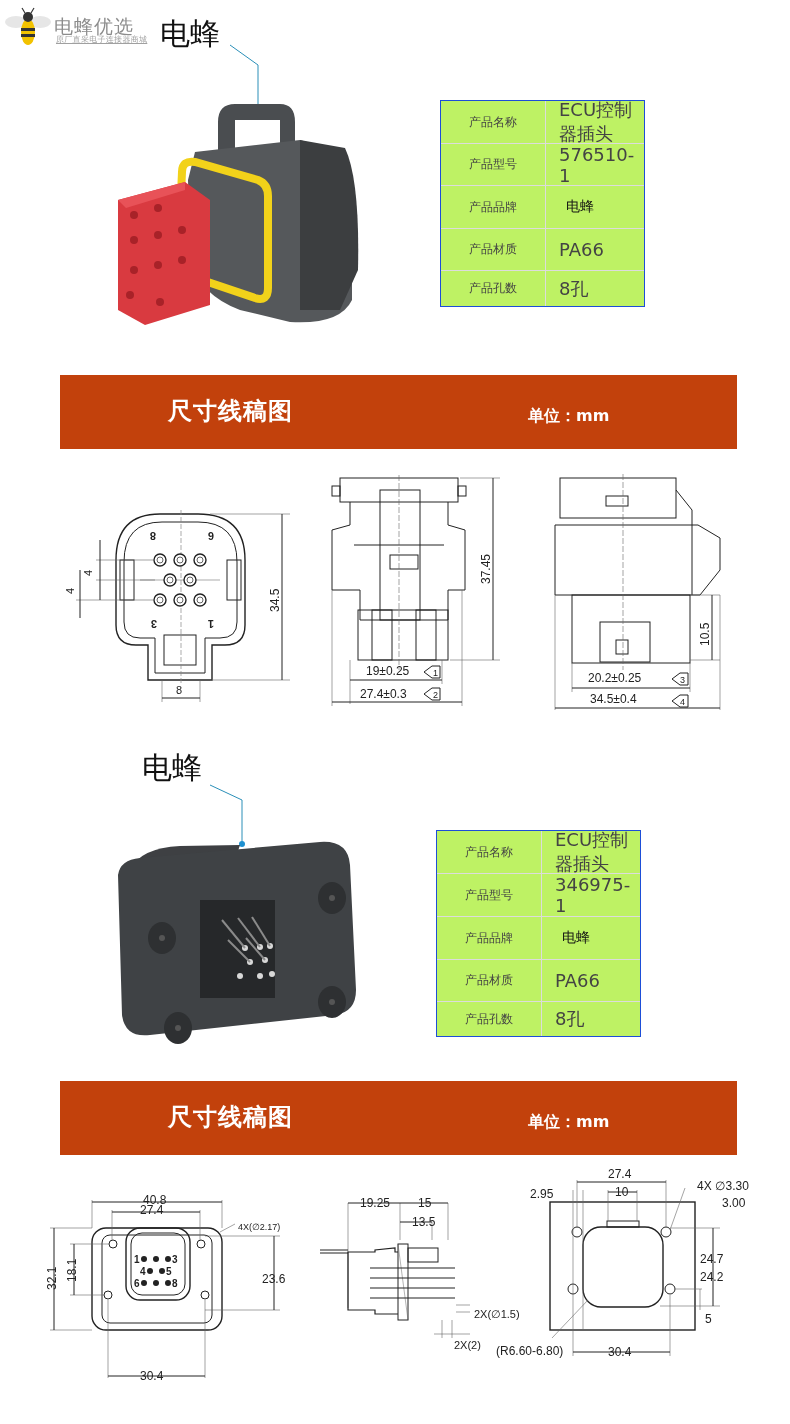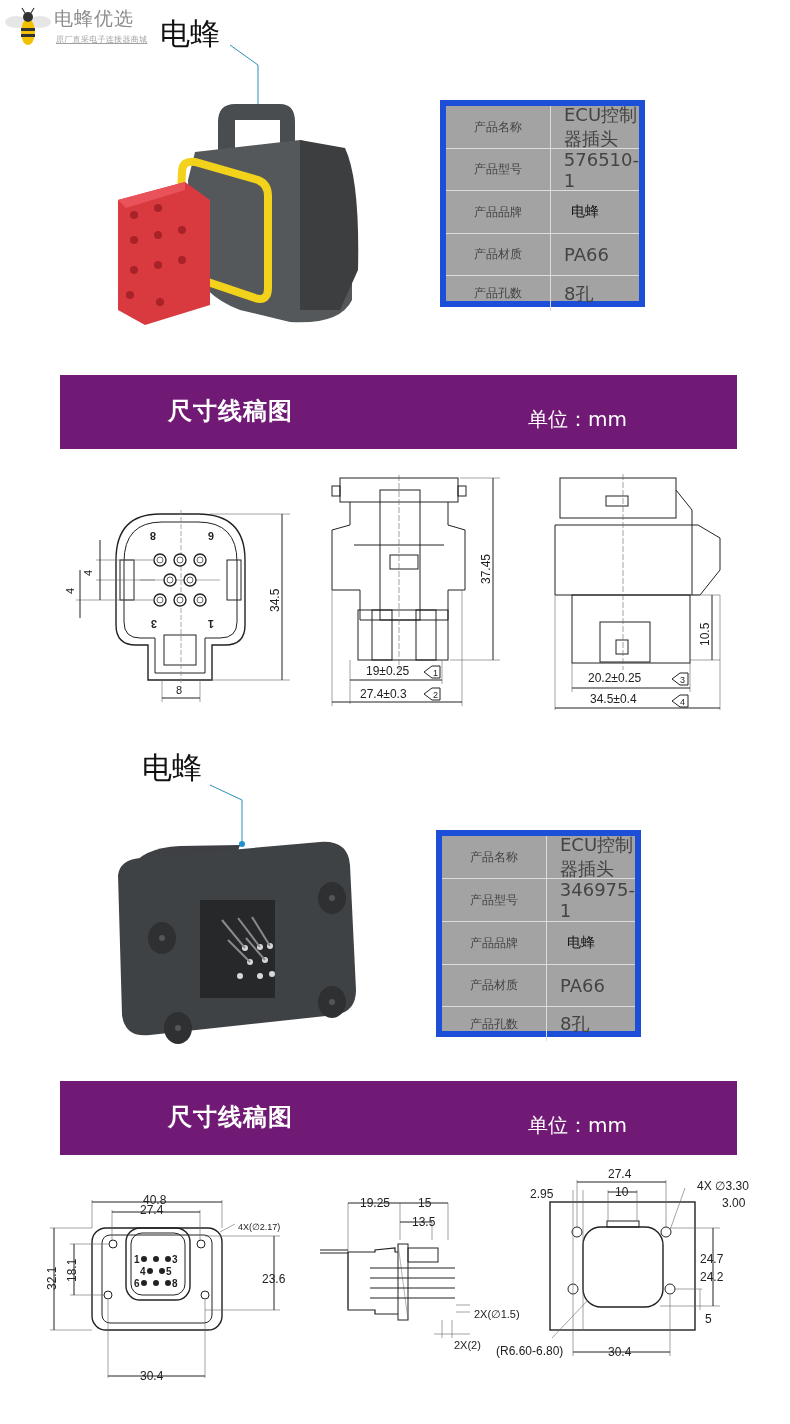--- a/index.html
+++ b/index.html
@@ -2,37 +2,37 @@
 <html><head>
 <meta charset="utf-8">
 <style>
   * { box-sizing: border-box; margin: 0; padding: 0; }
   html, body { width: 790px; height: 1424px; background: #ffffff; overflow: hidden; }
   body { position: relative; font-family: "DejaVu Sans", sans-serif; color: #222; }
   .abs { position: absolute; }
 
   
   .logo { left: 4px; top: 6px; width: 150px; height: 44px; }
-  .logo-text { left: 54px; top: 6px; font-size: 19px; color: #8c8c8c; letter-spacing: 1px; }
+  .logo-text { left: 54px; top: 14px; font-size: 19px; color: #8c8c8c; letter-spacing: 1px; }
   .logo-sub { left: 56px; top: 34px; font-size: 8px; color: #a0a0a0; letter-spacing: 0.3px; text-decoration: underline; }
 
   .brand-label { font-size: 30px; color: #111; font-family: "DejaVu Sans", sans-serif; }
 
   
-  .spec { border: 6px solid #1d4ed8; background: #a3a3a3; }
+  .spec { border: 1px solid #1d4ed8; background: #bef264; }
   .spec-row { display: flex; border-top: 1px solid #dcdcdc; align-items: center; }
   .spec-row:first-child { border-top: none; }
   .spec-key { width: 105px; border-right: 1px solid #dcdcdc; height: 100%; display: flex; align-items: center; justify-content: center; font-size: 12px; color: #444; }
   .spec-val { flex: 1; padding-left: 13px; font-size: 18px; color: #444; display: flex; align-items: center; height: 100%; }
   .spec-val.brand { font-size: 14px; color: #111; padding-left: 20px; }
 
   
-  .band { background: #701a75; color: #fff; }
+  .band { background: #c2410c; color: #fff; }
   .band-title { position: absolute; font-size: 24px; font-weight: bold; letter-spacing: 1px; }
-  .band-unit { position: absolute; font-size: 20px; font-weight: normal; }
+  .band-unit { position: absolute; font-size: 16px; font-weight: bold; }
 
   svg text { font-family: "Liberation Sans", sans-serif; }
 </style>
 </head>
 <body>
 
 <div class="abs logo">
   <svg class="abs" style="left:0;top:0" width="50" height="44">
     <ellipse cx="12" cy="16" rx="11" ry="6" fill="#e6e6e6"></ellipse>
     <ellipse cx="36" cy="16" rx="11" ry="6" fill="#e6e6e6"></ellipse>

